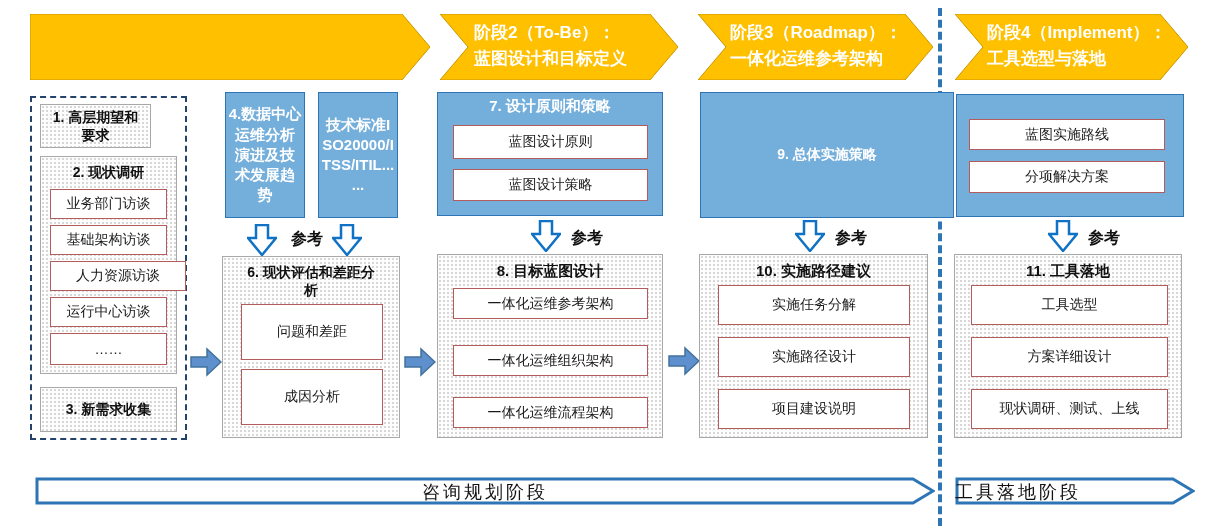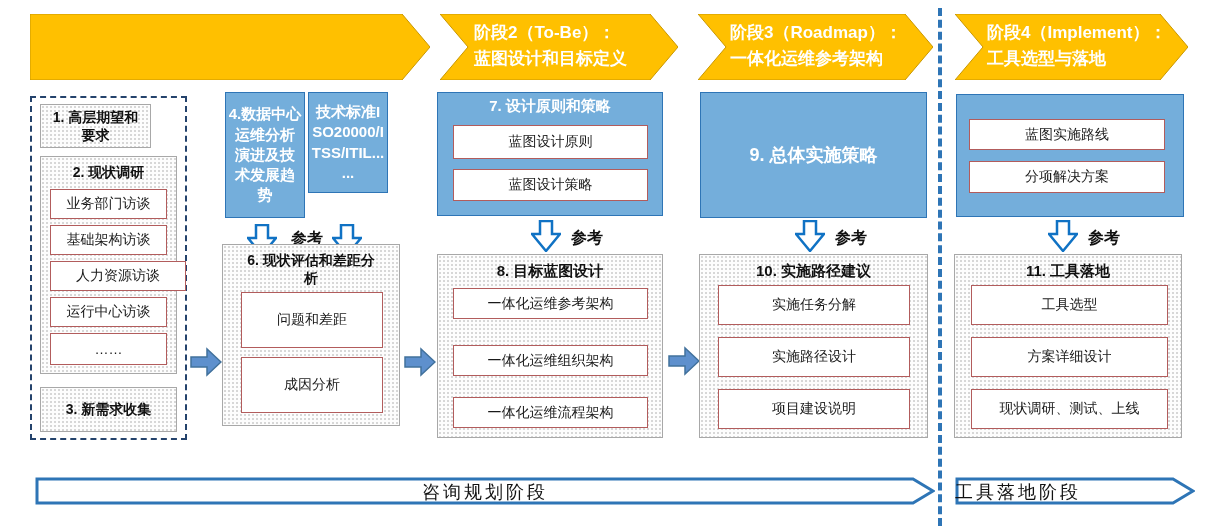--- a/index.html
+++ b/index.html
@@ -74,31 +74,31 @@
     <div class="red-box abs" style="left:9px;top:176px;width:117px;height:32px">……</div>
   </div>
 
   <div class="abs stipple gray-border center-flex box-title" style="left:40px;top:387px;width:137px;height:45px">3. 新需求收集</div>
 
   <svg class="abs" style="left:190px;top:347px" width="32" height="30">
     <polygon points="1,10 17,10 17,2 31,15 17,28 17,20 1,20" fill="#5E90CD" stroke="#41719C" stroke-width="1.5"></polygon>
   </svg>
 
   <div class="abs blue-box center-flex" style="left:225px;top:92px;width:80px;height:126px;font-size:15px;line-height:1.35;padding:2px">4.数据中心运维分析演进及技术发展趋势</div>
-  <div class="abs blue-box center-flex" style="left:308px;top:92px;width:80px;height:101px;font-size:15px;line-height:1.35;padding:2px;word-break:break-all">技术标准ISO20000/ITSS/ITIL... ...</div>
+  <div class="abs blue-box center-flex" style="left:318px;top:92px;width:80px;height:126px;font-size:15px;line-height:1.35;padding:2px;word-break:break-all">技术标准ISO20000/ITSS/ITIL... ...</div>
 
   <svg class="abs" style="left:247px;top:224px" width="30" height="32">
     <polygon points="9,1 21,1 21,14 29,14 15,31 1,14 9,14" fill="#fff" stroke="#1072c4" stroke-width="2.5"></polygon>
   </svg>
   <div class="abs ref-label" style="left:291px;top:229px">参考</div>
   <svg class="abs" style="left:332px;top:224px" width="30" height="32">
     <polygon points="9,1 21,1 21,14 29,14 15,31 1,14 9,14" fill="#fff" stroke="#1072c4" stroke-width="2.5"></polygon>
   </svg>
 
-  <div class="abs stipple gray-border" style="left:222px;top:244px;width:178px;height:182px">
+  <div class="abs stipple gray-border" style="left:222px;top:256px;width:178px;height:182px">
     <div class="box-title" style="padding:6px 22px 0">6. 现状评估和差距分析</div>
     <div class="red-box abs" style="left:18px;top:47px;width:142px;height:56px">问题和差距</div>
     <div class="red-box abs" style="left:18px;top:112px;width:142px;height:56px">成因分析</div>
   </div>
 
   <svg class="abs" style="left:404px;top:347px" width="32" height="30">
     <polygon points="1,10 17,10 17,2 31,15 17,28 17,20 1,20" fill="#5E90CD" stroke="#41719C" stroke-width="1.5"></polygon>
   </svg>
 
   <div class="abs blue-box" style="left:437px;top:92px;width:226px;height:124px">
@@ -116,21 +116,21 @@
     <div class="box-title" style="padding-top:6px;font-size:15px">8. 目标蓝图设计</div>
     <div class="red-box abs" style="left:15px;top:33px;width:195px;height:31px">一体化运维参考架构</div>
     <div class="red-box abs" style="left:15px;top:90px;width:195px;height:31px">一体化运维组织架构</div>
     <div class="red-box abs" style="left:15px;top:142px;width:195px;height:31px">一体化运维流程架构</div>
   </div>
 
   <svg class="abs" style="left:668px;top:346px" width="32" height="30">
     <polygon points="1,10 17,10 17,2 31,15 17,28 17,20 1,20" fill="#5E90CD" stroke="#41719C" stroke-width="1.5"></polygon>
   </svg>
 
-  <div class="abs blue-box center-flex" style="left:700px;top:92px;width:227px;height:126px;font-size:18px">9. 总体实施策略</div>
+  <div class="abs blue-box center-flex" style="left:700px;top:92px;width:254px;height:126px;font-size:14px">9. 总体实施策略</div>
 
   <svg class="abs" style="left:795px;top:220px" width="30" height="32">
     <polygon points="9,1 21,1 21,14 29,14 15,31 1,14 9,14" fill="#fff" stroke="#1072c4" stroke-width="2.5"></polygon>
   </svg>
   <div class="abs ref-label" style="left:835px;top:228px">参考</div>
 
   <div class="abs stipple gray-border" style="left:699px;top:254px;width:229px;height:184px">
     <div class="box-title" style="padding-top:6px;font-size:15px">10. 实施路径建议</div>
     <div class="red-box abs" style="left:18px;top:30px;width:192px;height:40px">实施任务分解</div>
     <div class="red-box abs" style="left:18px;top:82px;width:192px;height:40px">实施路径设计</div>

